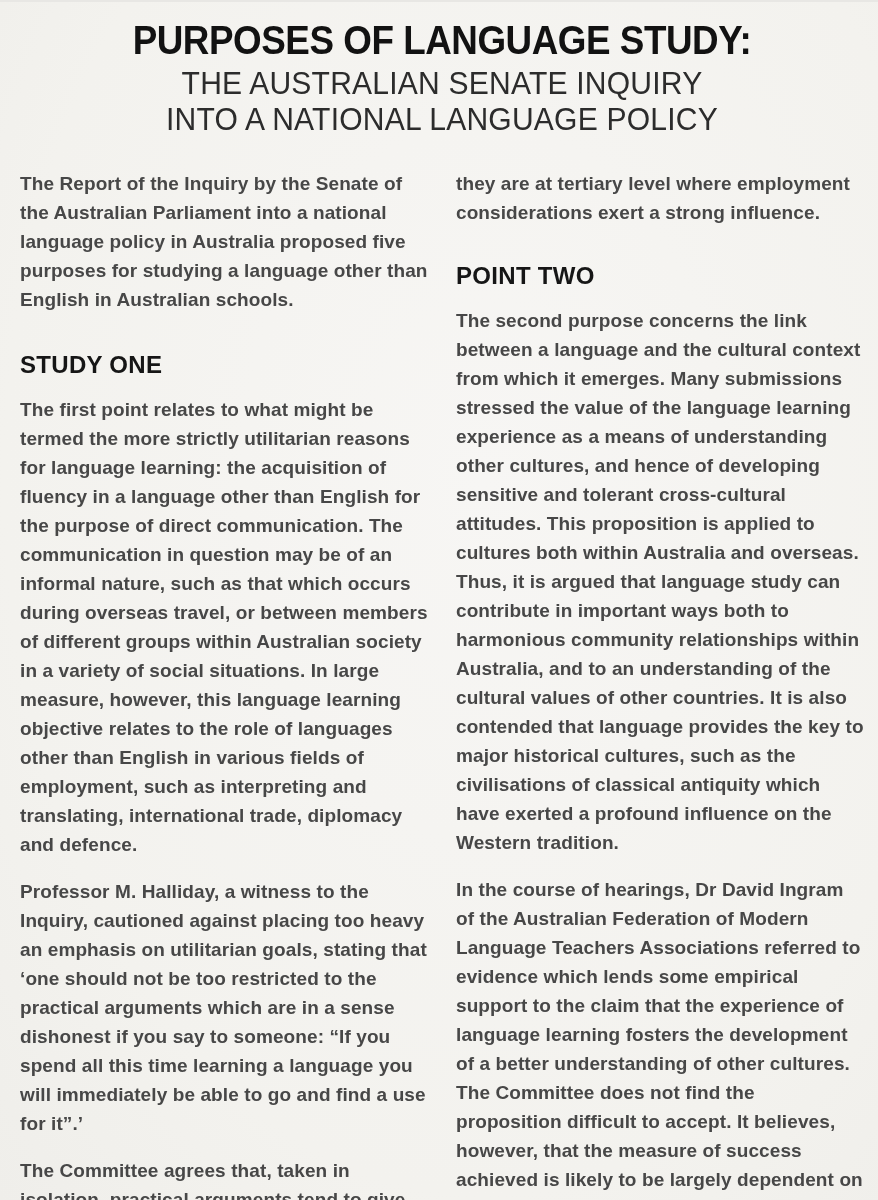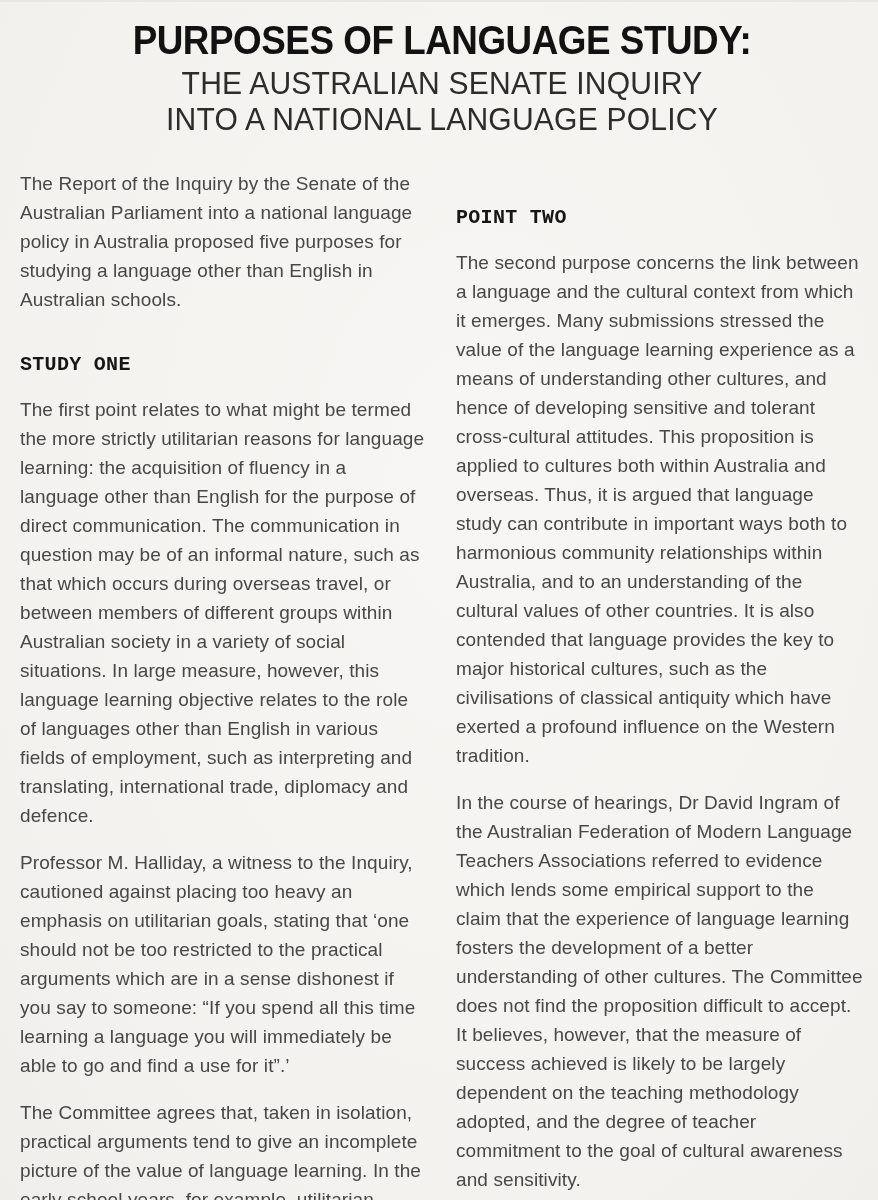--- a/index.html
+++ b/index.html
@@ -52,28 +52,28 @@
   }
   .col {
     color: #474747;
     font-size: 19px;
     line-height: 29px;
     font-weight: 400;
   }
   .col p {
     margin: 0 0 18px 0;
     letter-spacing: 0.1px;
+    font-weight: bold;
   }
   .col h2 {
     margin: 34px 0 16px 0;
-    font-size: 20px;
+    font-size: 24px;
     font-weight: 700;
     letter-spacing: 0.3px;
     color: #161616;
-    font-family: Liberation Mono, monospace;
   }
   .col h2.first-heading { margin-top: 36px; }
 </style>
 </head>
 <body>
 
 <div class="page">
 
   <header class="doc-header">
     <h1 class="title-main">PURPOSES OF LANGUAGE STUDY:</h1>
@@ -85,20 +85,21 @@
 
     <div class="col">
       <p>The Report of the Inquiry by the Senate of the Australian Parliament into a national language policy in Australia proposed five purposes for studying a language other than English in Australian schools.</p>
       <h2 class="first-heading">STUDY ONE</h2>
       <p>The first point relates to what might be termed the more strictly utilitarian reasons for language learning: the acquisition of fluency in a language other than English for the purpose of direct communication. The communication in question may be of an informal nature, such as that which occurs during overseas travel, or between members of different groups within Australian society in a variety of social situations. In large measure, however, this language learning objective relates to the role of languages other than English in various fields of employment, such as interpreting and translating, international trade, diplomacy and defence.</p>
       <p>Professor M. Halliday, a witness to the Inquiry, cautioned against placing too heavy an emphasis on utilitarian goals, stating that ‘one should not be too restricted to the practical arguments which are in a sense dishonest if you say to someone: “If you spend all this time learning a language you will immediately be able to go and find a use for it”.’</p>
       <p>The Committee agrees that, taken in isolation, practical arguments tend to give an incomplete picture of the value of language learning. In the early school years, for example, utilitarian objectives may well be less important than</p>
     </div>
 
     <div class="col">
+      <p>they are at tertiary level where employment considerations exert a strong influence.</p>
       <h2>POINT TWO</h2>
       <p>The second purpose concerns the link between a language and the cultural context from which it emerges. Many submissions stressed the value of the language learning experience as a means of understanding other cultures, and hence of developing sensitive and tolerant cross-cultural attitudes. This proposition is applied to cultures both within Australia and overseas. Thus, it is argued that language study can contribute in important ways both to harmonious community relationships within Australia, and to an understanding of the cultural values of other countries. It is also contended that language provides the key to major historical cultures, such as the civilisations of classical antiquity which have exerted a profound influence on the Western tradition.</p>
       <p>In the course of hearings, Dr David Ingram of the Australian Federation of Modern Language Teachers Associations referred to evidence which lends some empirical support to the claim that the experience of language learning fosters the development of a better understanding of other cultures. The Committee does not find the proposition difficult to accept. It believes, however, that the measure of success achieved is likely to be largely dependent on the teaching methodology adopted, and the degree of teacher commitment to the goal of cultural awareness and sensitivity.</p>
     </div>
 
   </div>
 
 </div>
 
 </body></html>

